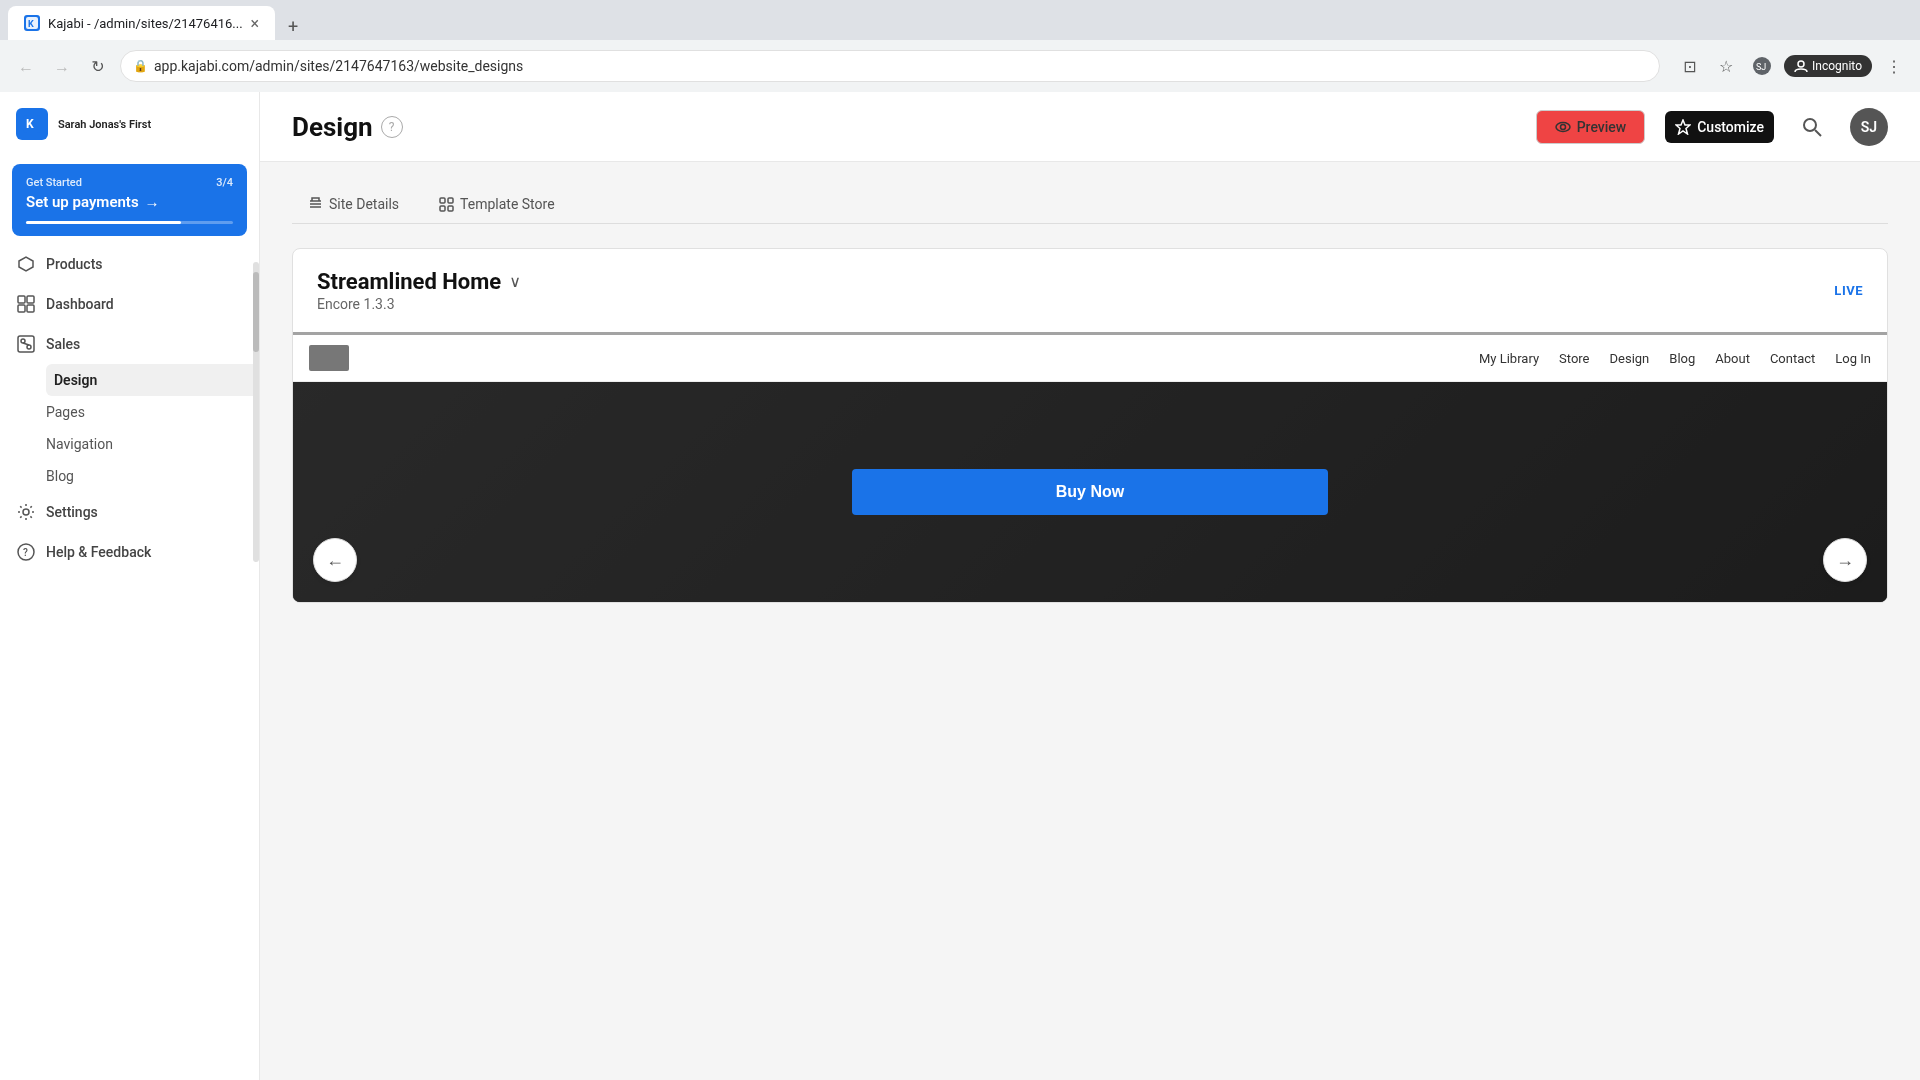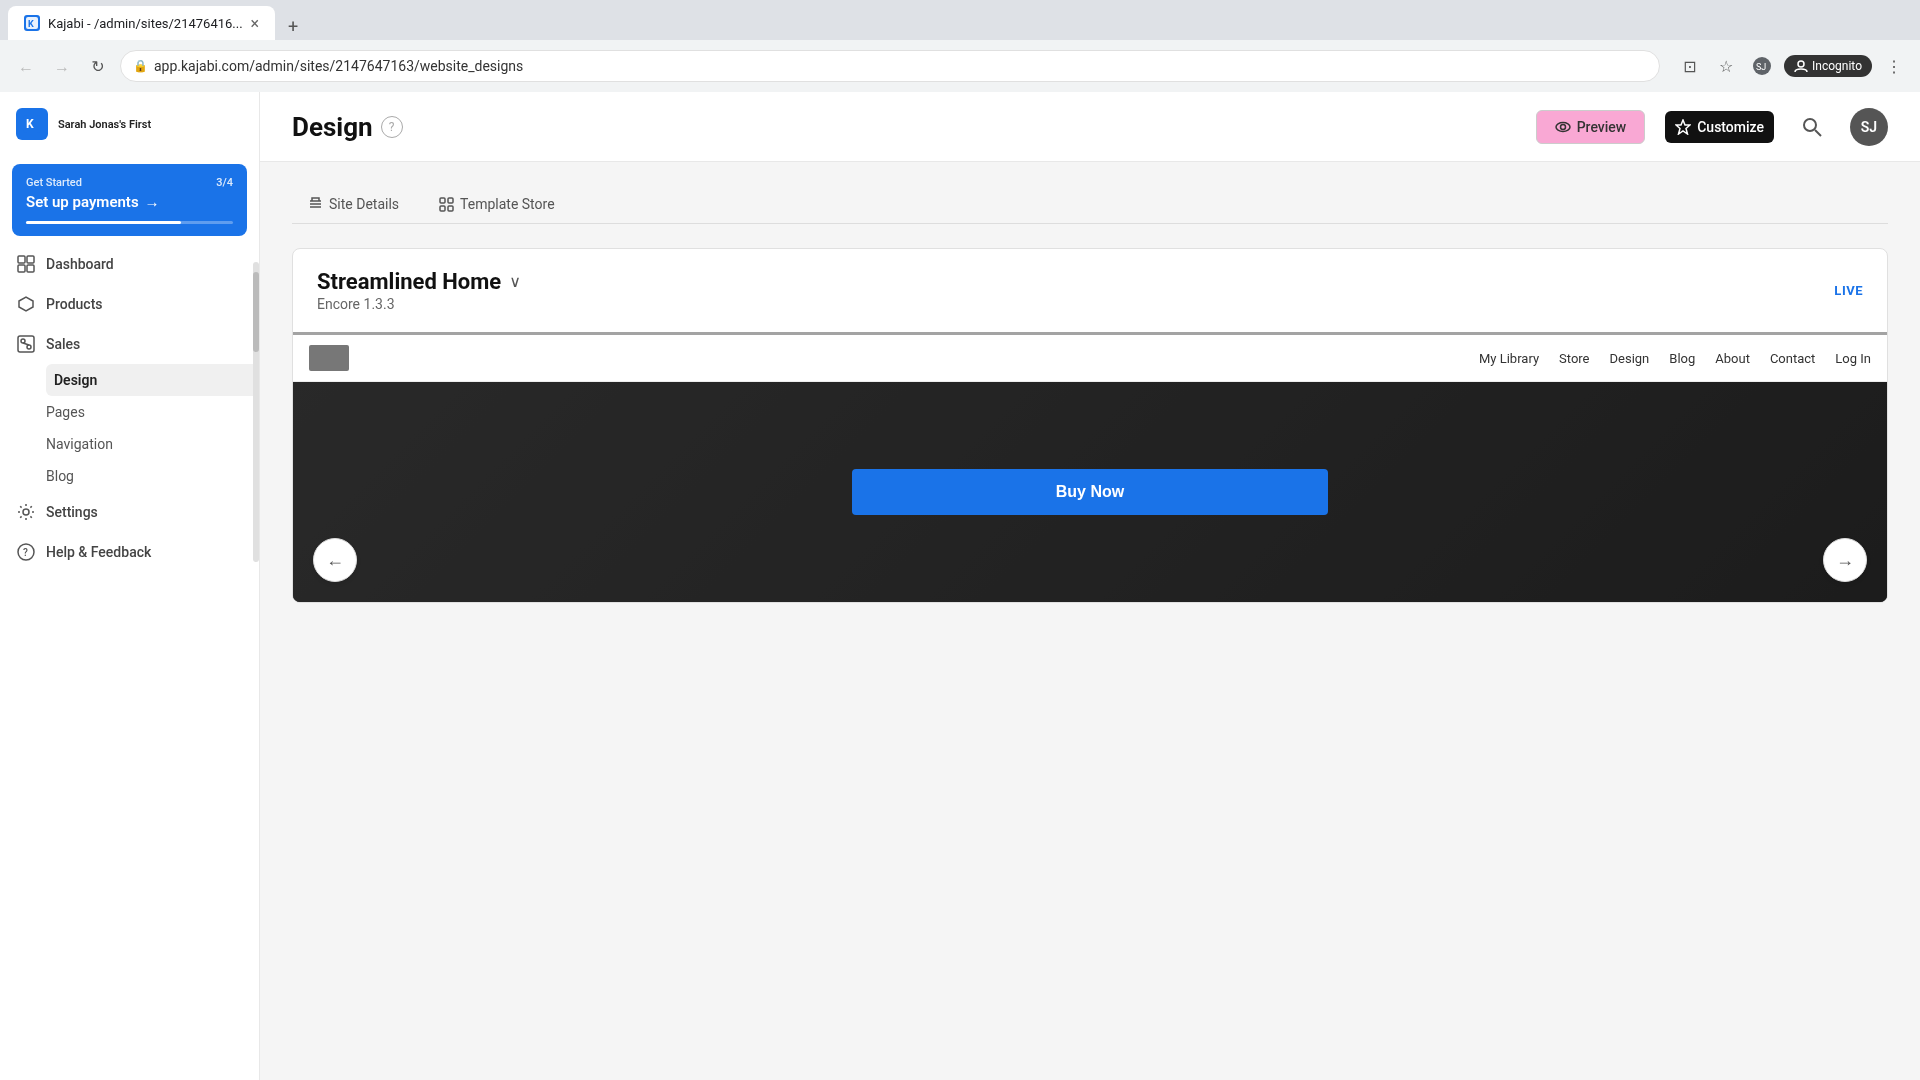--- a/index.html
+++ b/index.html
@@ -79,21 +79,21 @@
 
     .preview-area { background: #f8f8f8; position: relative; }
     .preview-nav-bar { background: #fff; padding: 10px 16px; display: flex; align-items: center; justify-content: space-between; border-bottom: 1px solid #eee; }
     .preview-nav-links { display: flex; gap: 20px; font-size: 13px; color: #333; }
     .preview-hero { background: #2a2a2a; min-height: 220px; display: flex; flex-direction: column; align-items: center; justify-content: center; gap: 20px; position: relative; overflow: hidden; }
     .preview-hero-overlay { position: absolute; inset: 0; background: rgba(30,30,30,0.6); }
     .preview-hero-bg { position: absolute; inset: 0; background: linear-gradient(135deg, #3a3a3a 0%, #1a1a1a 100%); }
     .preview-hero-content { position: relative; z-index: 1; text-align: center; }
     .preview-hero-title { color: #fff; font-size: 22px; font-weight: 700; margin-bottom: 20px; }
     .preview-buy-btn { background: #1a73e8; color: white; border: none; border-radius: 4px; padding: 14px 0; width: 476px; font-size: 16px; font-weight: 600; cursor: pointer; text-align: center; }
-    .preview-btn { display: flex; align-items: center; gap: 6px; padding: 8px 18px; border: 1.5px solid #ccc; border-radius: 6px; background: #f9a8d4; font-size: 14px; color: #333; cursor: pointer; font-weight: 500; }
+    .preview-btn { display: flex; align-items: center; gap: 6px; padding: 8px 18px; border: 1.5px solid #ccc; border-radius: 6px; background: #ef4444; font-size: 14px; color: #333; cursor: pointer; font-weight: 500; }
     .customize-btn { display: flex; align-items: center; gap: 6px; padding: 8px 10px; border: none; border-radius: 6px; background: #111; font-size: 14px; color: #fff; cursor: pointer; font-weight: 500; }
   </style>
 </head>
 <body>
 
 <div class="browser-chrome">
   <div class="browser-tabs">
     <div class="browser-tab">
       <div class="tab-favicon">
         <svg width="12" height="12" viewBox="0 0 12 12">
@@ -159,36 +159,36 @@
           <span>→</span>
         </div>
         <div class="get-started-progress">
           <div class="get-started-progress-bar"></div>
         </div>
       </div>
 
       <div class="nav-item">
         <div class="nav-icon">
           <svg width="18" height="18" viewBox="0 0 18 18" fill="none" stroke="#555" stroke-width="1.5">
+              <path d="M2 6 L9 2 L16 6 L16 12 L9 16 L2 12 Z"></path>
+            </svg>
+        </div>
+        <span class="nav-item-label">Products</span>
+      </div>
+
+      <div class="nav-item">
+        <div class="nav-icon">
+          <svg width="18" height="18" viewBox="0 0 18 18" fill="none" stroke="#555" stroke-width="1.5">
               <rect x="1" y="1" width="7" height="7" rx="1"></rect>
               <rect x="10" y="1" width="7" height="7" rx="1"></rect>
               <rect x="1" y="10" width="7" height="7" rx="1"></rect>
               <rect x="10" y="10" width="7" height="7" rx="1"></rect>
             </svg>
         </div>
         <span class="nav-item-label">Dashboard</span>
-      </div>
-
-      <div class="nav-item">
-        <div class="nav-icon">
-          <svg width="18" height="18" viewBox="0 0 18 18" fill="none" stroke="#555" stroke-width="1.5">
-              <path d="M2 6 L9 2 L16 6 L16 12 L9 16 L2 12 Z"></path>
-            </svg>
-        </div>
-        <span class="nav-item-label">Products</span>
       </div>
 
       <div class="nav-item">
         <div class="nav-icon">
           <svg width="18" height="18" viewBox="0 0 18 18" fill="none" stroke="#555" stroke-width="1.5">
               <circle cx="6" cy="6" r="2"></circle>
               <circle cx="12" cy="12" r="2"></circle>
               <path d="M6 8 L12 10"></path>
               <rect x="1" y="1" width="16" height="16" rx="2"></rect>
             </svg>

